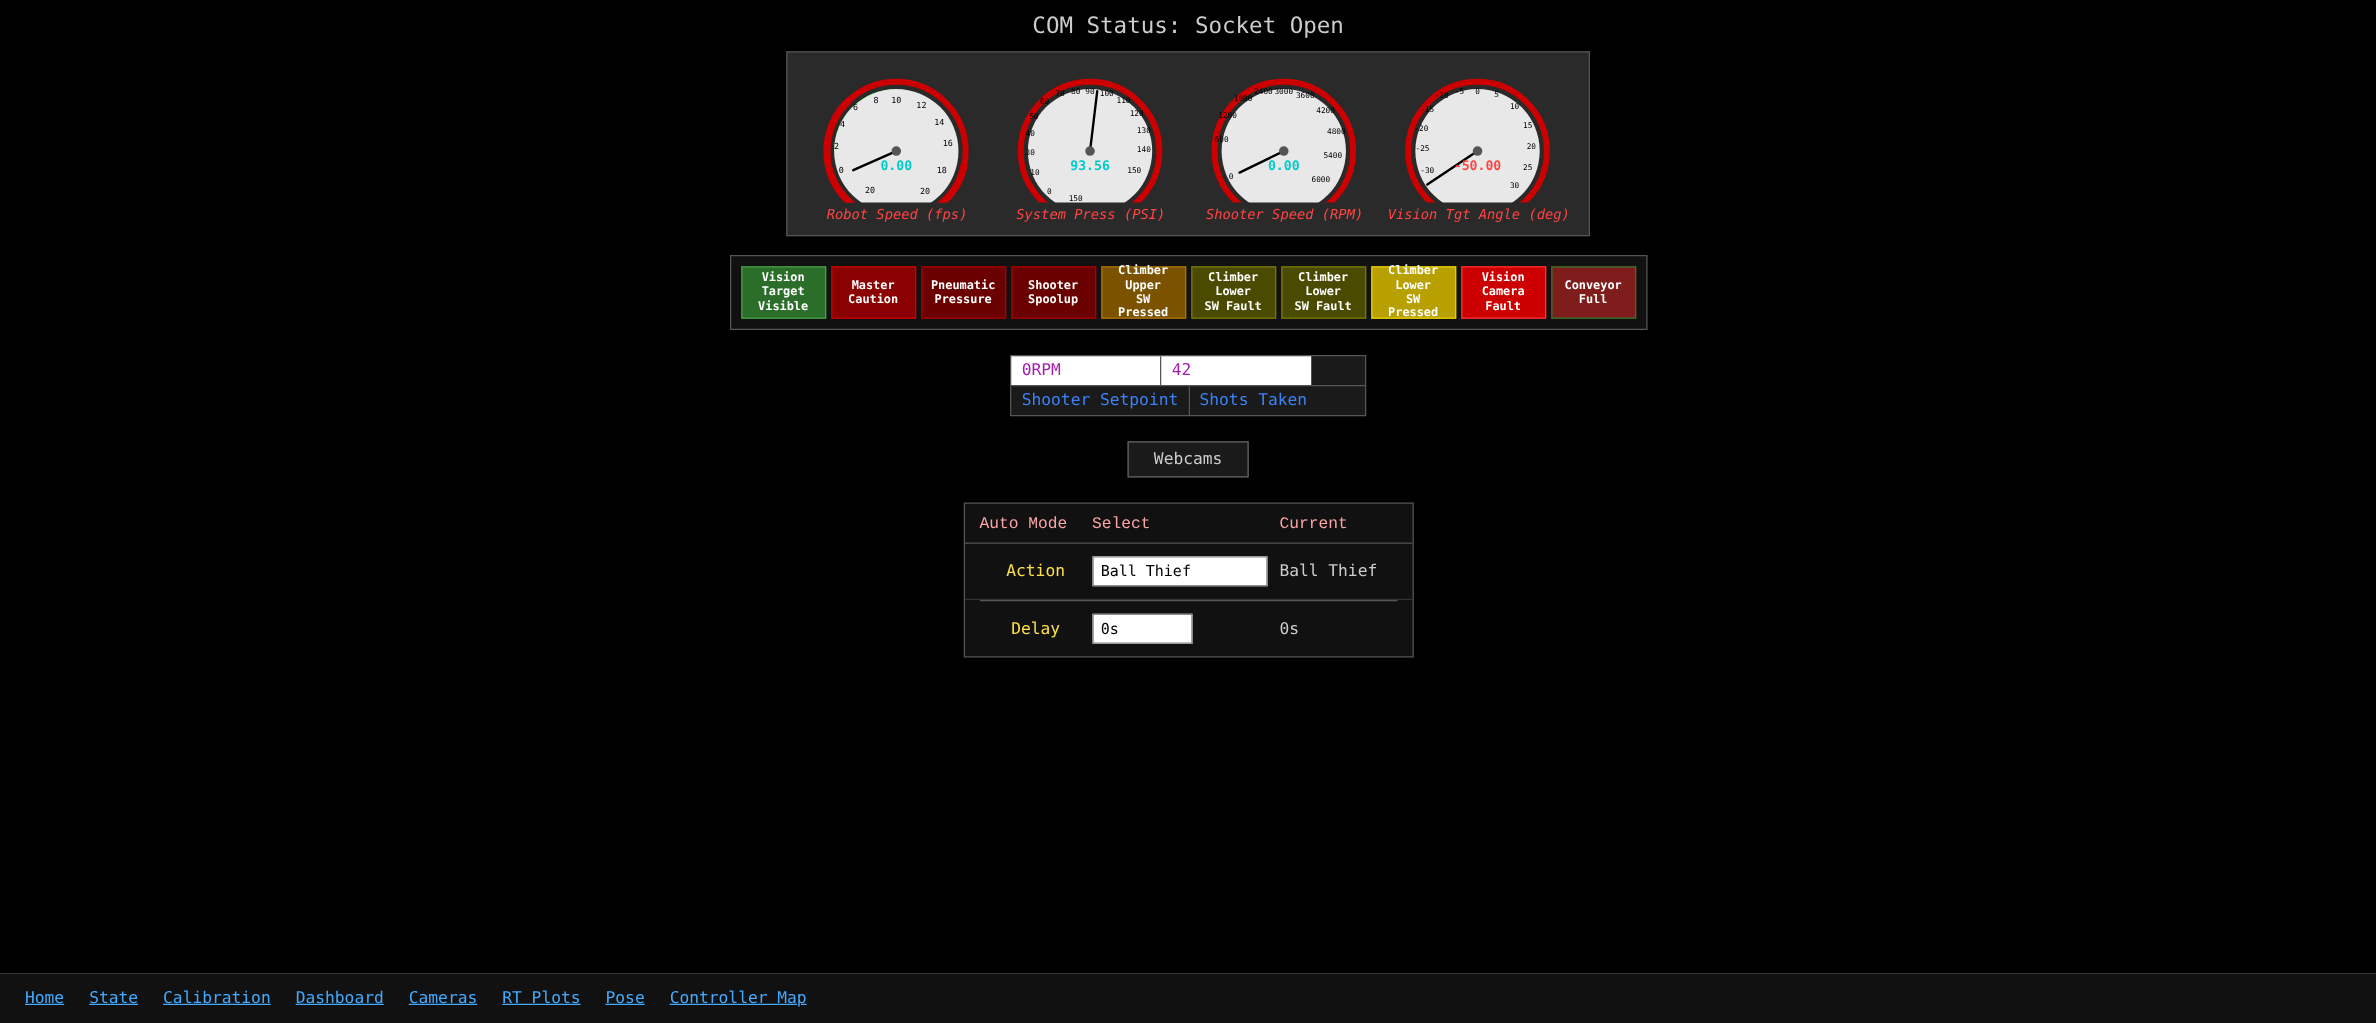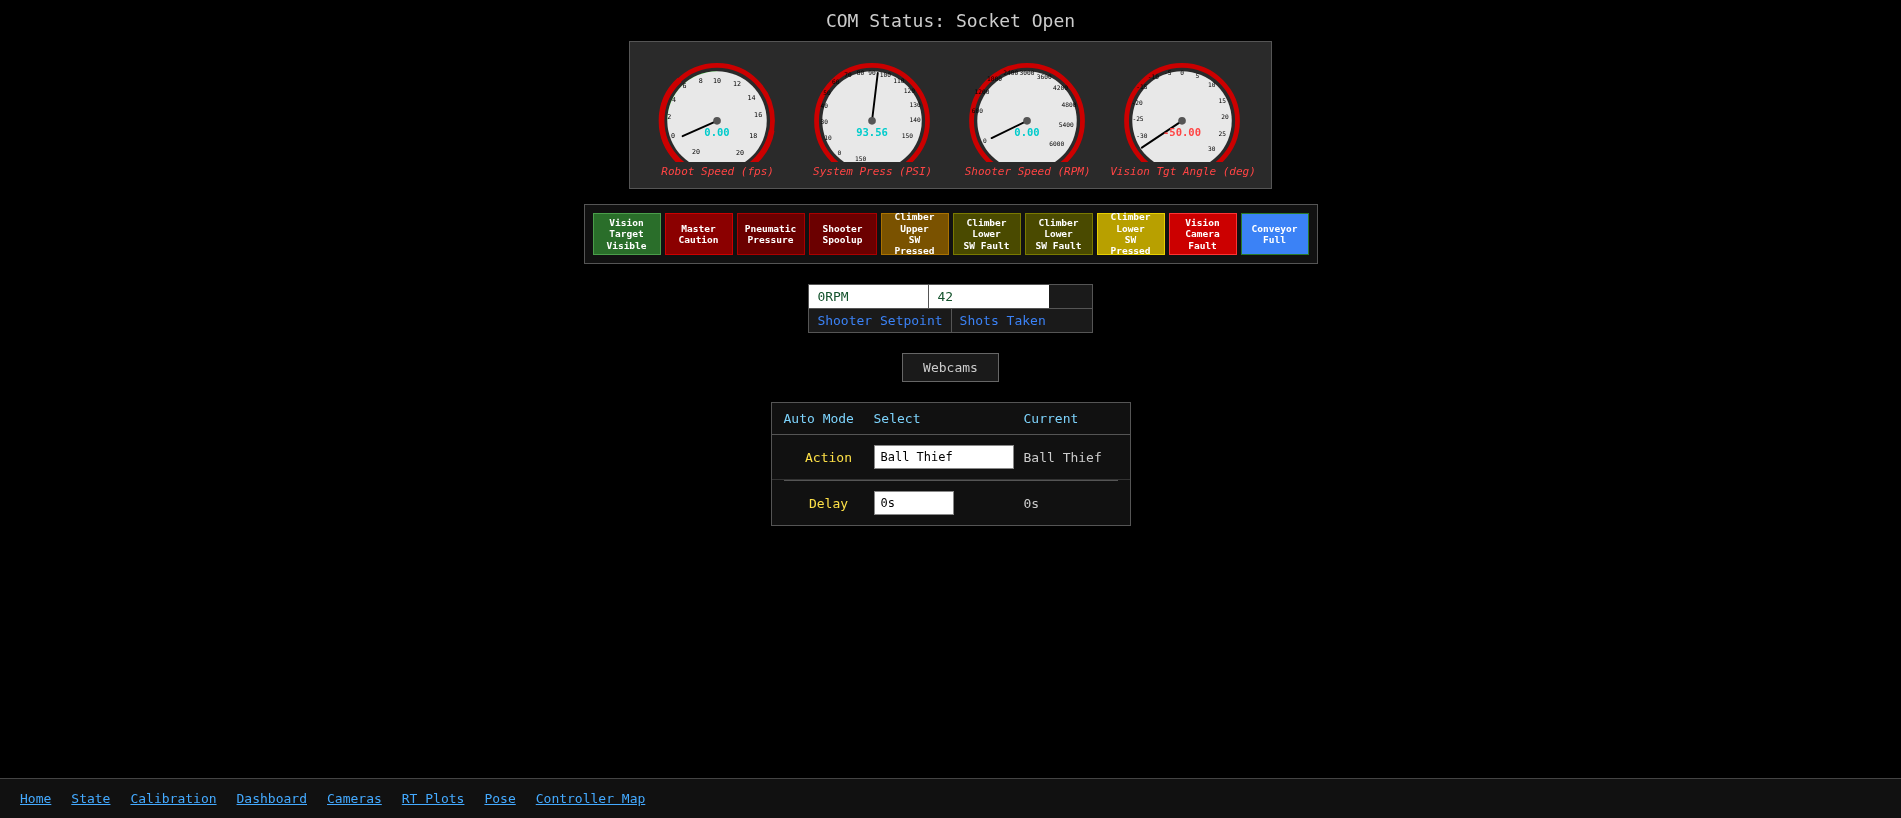--- a/index.html
+++ b/index.html
@@ -75,21 +75,21 @@
       line-height: 1.2;
     }
 
     .status-green { background: #2a6e2a; border: 1px solid #4a9e4a; }
     .status-red { background: #8b0000; border: 1px solid #cc0000; }
     .status-darkred { background: #6b0000; border: 1px solid #aa0000; }
     .status-brown { background: #7a5200; border: 1px solid #aa7200; }
     .status-olive { background: #4a4a00; border: 1px solid #7a7a00; }
     .status-yellow { background: #b8a000; border: 1px solid #e8d000; }
     .status-vision-red { background: #cc0000; border: 1px solid #ff3333; color: #fff; }
-    .status-dark-green { background: #3b82f6; border: 1px solid #2a7a2a; }
+    .status-dark-green { background: #7f1d1d; border: 1px solid #2a7a2a; }
 
     
     .data-fields {
       margin-bottom: 20px;
       border: 1px solid #555;
       background: #1a1a1a;
     }
 
     .data-row {
       display: flex;
@@ -98,21 +98,21 @@
     .data-row:last-child { border-bottom: none; }
 
     .data-cell {
       padding: 6px 12px;
       border-right: 1px solid #555;
     }
     .data-cell:last-child { border-right: none; }
 
     .data-value {
       background: #fff;
-      color: #14532d;
+      color: #a21caf;
       min-width: 120px;
       padding: 4px 8px;
     }
 
     .data-label {
       color: #3b82f6;
       min-width: 140px;
       padding: 4px 8px;
     }
 
@@ -137,22 +137,23 @@
     }
 
     .auto-mode-header {
       display: flex;
       border-bottom: 1px solid #555;
       padding: 8px 12px;
       gap: 0;
     }
 
     .auto-mode-header-cell {
-      color: #7dd3fc;
+      color: #fca5a5;
       font-size: 13px;
+      font-family: Liberation Mono, monospace;
     }
 
     .col-mode { flex: 0 0 90px; }
     .col-select { flex: 0 0 150px; }
     .col-current { flex: 0 0 100px; }
 
     .auto-mode-row {
       display: flex;
       align-items: center;
       padding: 10px 12px;

